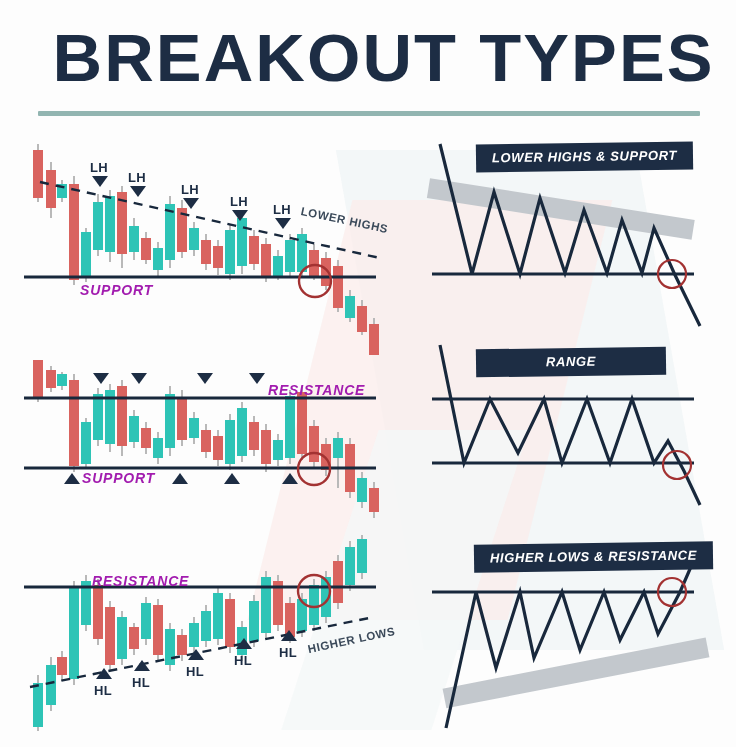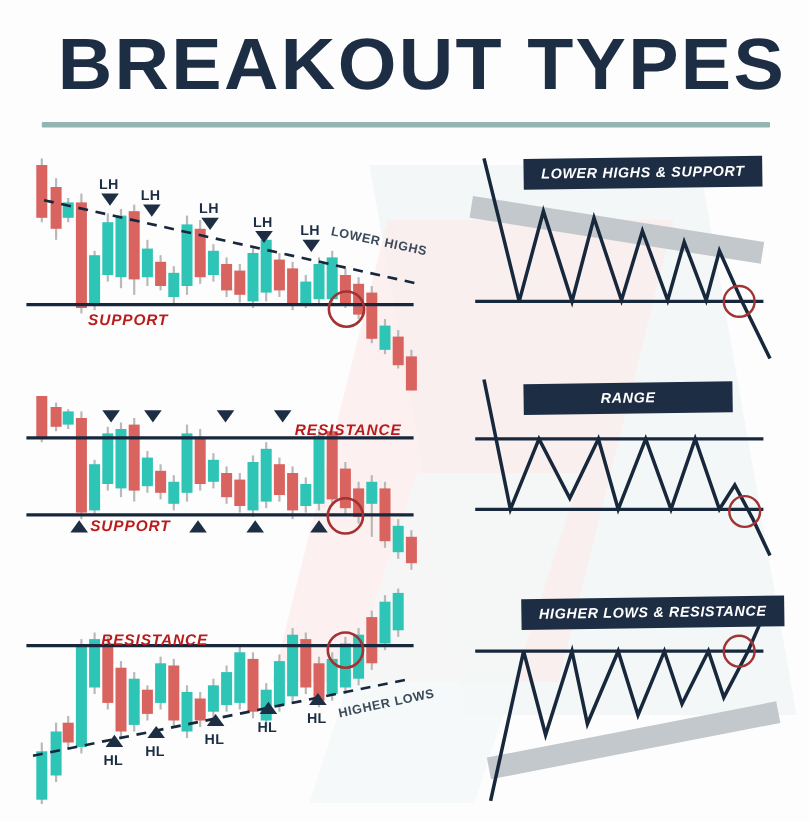--- a/index.html
+++ b/index.html
@@ -40,21 +40,21 @@
   .mk{position:absolute;font-size:13px;font-weight:bold;color:#1d2d44;
       letter-spacing:.3px;}
   .tri-down{position:absolute;width:0;height:0;
             border-left:8px solid transparent;border-right:8px solid transparent;
             border-top:11px solid #1d2d44;}
   .tri-up{position:absolute;width:0;height:0;
           border-left:8px solid transparent;border-right:8px solid transparent;
           border-bottom:11px solid #1d2d44;}
 
   .lvl-label{position:absolute;font-size:14px;font-weight:bold;font-style:italic;
-             color:#b91c1c;letter-spacing:.8px;}
+             color:#a21caf;letter-spacing:.8px;}
   .trend-label{position:absolute;font-size:11.5px;font-weight:bold;
                color:#3b4a5a;letter-spacing:.6px;}
 </style>
 </head>
 <body>
 
 <div id="page">
 
   <div class="wm wm-blue"></div>
   <div class="wm wm-pink"></div>

